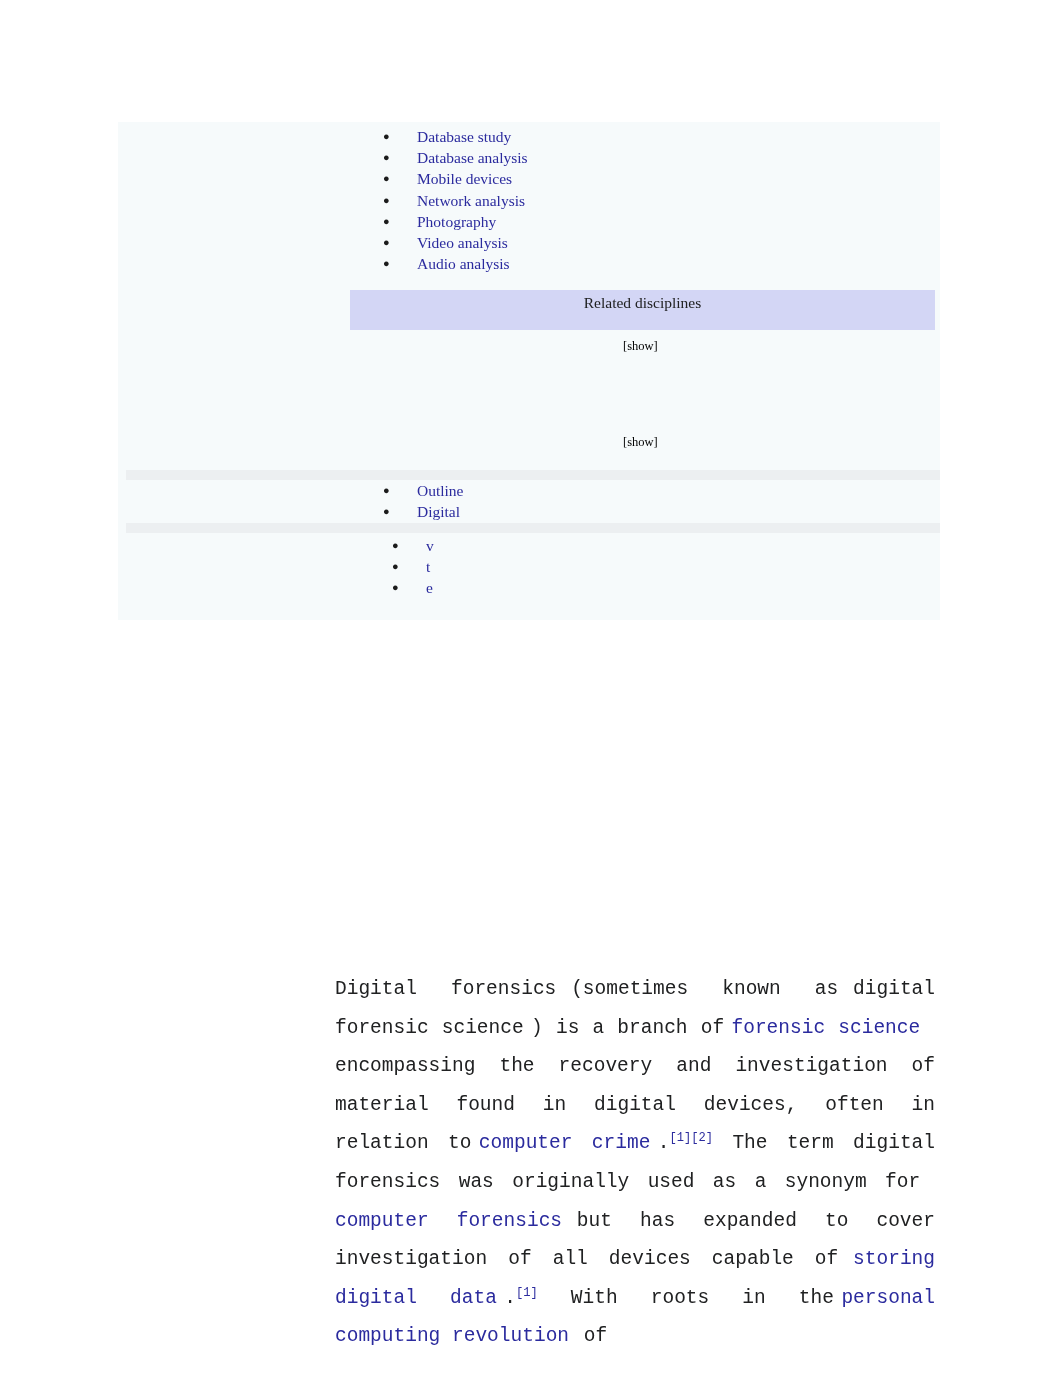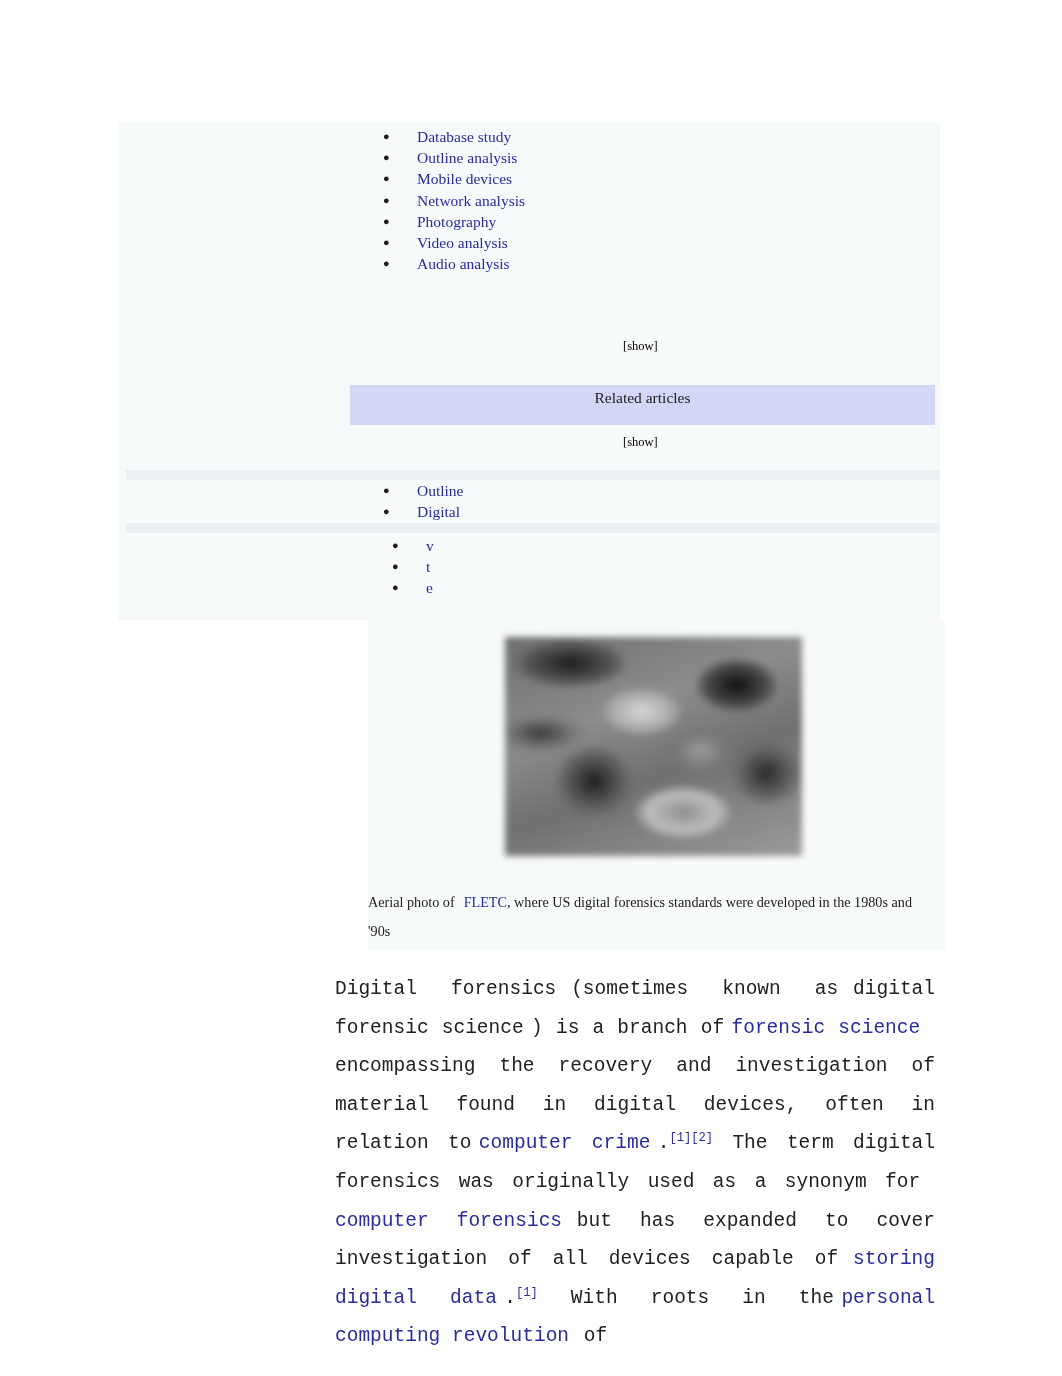--- a/index.html
+++ b/index.html
@@ -125,58 +125,51 @@
 </head>
 <body>
 
 <div class="page">
 
   <div class="infobox">
     <div class="infobox-inner">
 
       <ul class="blist tech-list">
         <li><span class="lk">Database study</span></li>
-        <li><span class="lk">Outline analysis</span></li>
+        <li><span class="lk">Database analysis</span></li>
         <li><span class="lk">Mobile devices</span></li>
         <li><span class="lk">Network analysis</span></li>
         <li><span class="lk">Photography</span></li>
         <li><span class="lk">Video analysis</span></li>
         <li><span class="lk">Audio analysis</span></li>
       </ul>
 
+      <div class="cbar cbar-1">
+        <span>Related disciplines</span>
+      </div>
       <div class="showlink show-1">[show]</div>
 
-      <div class="cbar cbar-2">
-        <span>Related articles</span>
-      </div>
       <div class="showlink show-2">[show]</div>
 
       <div class="divider div-1"></div>
 
       <ul class="blist nav-list">
         <li><span class="lk">Outline</span></li>
         <li><span class="lk">Digital</span></li>
       </ul>
 
       <div class="divider div-2"></div>
 
       <ul class="blist vte-list">
         <li><span class="lk">v</span></li>
         <li><span class="lk">t</span></li>
         <li><span class="lk">e</span></li>
       </ul>
 
     </div>
   </div>
 
-  <div class="imgpanel">
-    <div class="photo"></div>
-    <div class="caption">
-      <span>Aerial photo of</span><span class="sp"></span>
-      <span class="lk">FLETC</span><span>, where US digital forensics standards were developed in the 1980s and '90s</span>
-    </div>
-  </div>
 
   <div class="body">
     <p><span>Digital forensics</span><span class="sp"></span><span class="sp"></span><span>(sometimes known as</span><span class="sp"></span><span class="sp"></span><span>digital forensic science</span><span class="sp"></span><span>) is a branch of</span><span class="sp"></span><span class="lk">forensic science</span><span class="sp"></span><span class="sp"></span><span>encompassing the recovery and investigation of material found in digital devices, often in relation to</span><span class="sp"></span><span class="lk">computer crime</span><span class="sp"></span><span>.</span><sup><span class="lk">[1]</span><span class="lk">[2]</span></sup> <span>The term digital forensics was originally used as a synonym for</span><span class="sp"></span><span class="sp"></span><span class="lk">computer forensics</span><span class="sp"></span><span class="sp"></span><span>but has expanded to cover investigation of all devices capable of</span><span class="sp"></span><span class="sp"></span><span class="lk">storing digital data</span><span class="sp"></span><span>.</span><sup><span class="lk">[1]</span></sup> <span>With roots in the</span><span class="sp"></span><span class="lk">personal computing revolution</span><span class="sp"></span><span class="sp"></span><span>of</span></p>
   </div>
 
 </div>
 
 </body></html>

